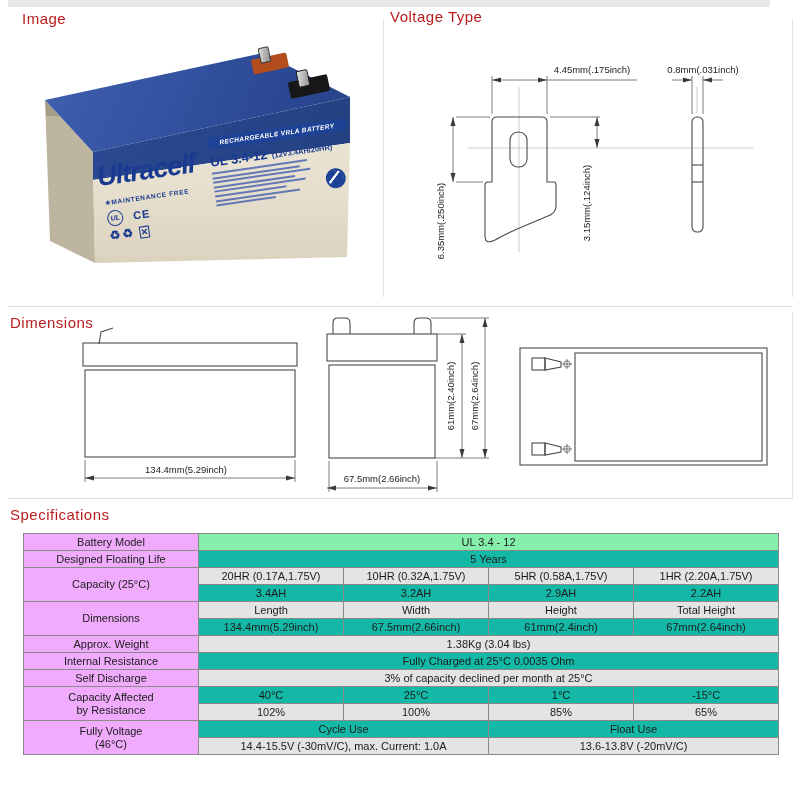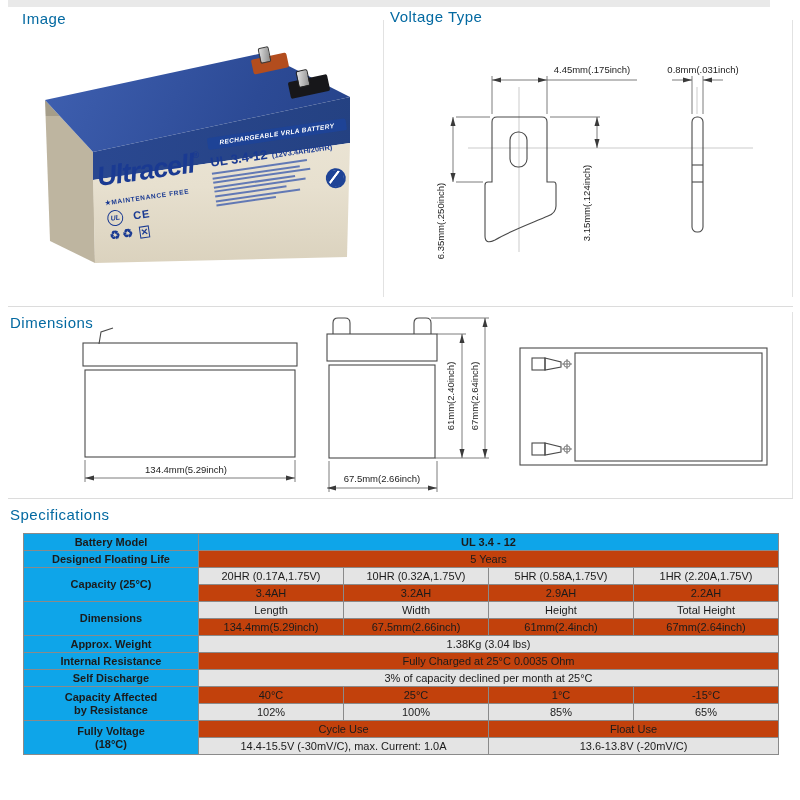--- a/index.html
+++ b/index.html
@@ -1,17 +1,17 @@
 <!DOCTYPE html>
 <html><head>
 <meta charset="utf-8">
 <style>
   * { margin:0; padding:0; box-sizing:border-box; }
   html,body { width:800px; height:800px; background:#fff; font-family:"Liberation Sans",sans-serif; position:relative; overflow:hidden; }
-  .sec-header { position:absolute; font-size:15px; color:#0369a1; letter-spacing:0.5px; }
+  .sec-header { position:absolute; font-size:15px; color:#b91c1c; letter-spacing:0.5px; }
   .topbar { position:absolute; left:8px; top:0; width:762px; height:7px; background:#e9e9e9; }
   .hline { position:absolute; height:1px; background:#dcdcdc; }
   .vline { position:absolute; width:1px; background:#e2e2e2; }
 
   
   .photo { position:absolute; left:40px; top:45px; width:330px; height:235px; }
   .face { position:absolute; left:0; top:0; width:100%; height:100%; }
   .top-face { clip-path:polygon(5px 55px,223px 8px,310px 52px,53px 107px);
               background:linear-gradient(115deg,#4061b2 0%,#2c4a95 55%,#213d80 100%); }
   .band-face { clip-path:polygon(53px 107px,310px 52px,310px 98px,53px 135px);
@@ -50,24 +50,24 @@
   svg { position:absolute; }
   svg .shape { stroke:#4a4a4a; stroke-width:1.1; fill:none; }
   svg .dim { stroke:#5a5a5a; stroke-width:0.8; fill:none; }
   svg .cl { stroke:#b5b5b5; stroke-width:0.7; fill:none; }
   svg .arr { fill:#3a3a3a; stroke:none; }
   svg text { font-family:"Liberation Sans",sans-serif; font-size:9.5px; fill:#222; }
 
   
   table.spec { position:absolute; left:23px; top:533px; width:755px; border-collapse:collapse; table-layout:fixed; font-size:11px; color:#1b1b1b; }
   table.spec td { border:1px solid #8a8a8a; height:17px; padding:0 4px; text-align:center; line-height:13px; overflow:hidden; white-space:nowrap; }
-  td.lbl { background:#0ea5e9; text-align:left; padding-left:6px;font-weight:bold; }
-  td.w { background:#c2410c; }
+  td.lbl { background:#f0abfc; text-align:left; padding-left:6px; }
+  td.w { background:#14b8a6; }
   td.g { background:#e4e4e4; }
-  td.bm { background:#0ea5e9; font-weight:700; }
+  td.bm { background:#86efac; font-weight:400; }
 </style>
 </head>
 <body>
 
 <div class="topbar"></div>
 
 <div class="sec-header" style="left:22px; top:10px;">Image</div>
 <div class="sec-header" style="left:390px; top:8px;">Voltage Type</div>
 <div class="sec-header" style="left:10px; top:314px;">Dimensions</div>
 <div class="sec-header" style="left:10px; top:506px;">Specifications</div>
@@ -274,21 +274,21 @@
   </tr>
   <tr>
     <td class="g">102%</td>
     <td class="g">100%</td>
     <td class="g">85%</td>
     <td class="g">65%</td>
   </tr>
   <tr>
     <td class="lbl" rowspan="2">
       <div>Fully Voltage</div>
-      <div>(18°C)</div>
+      <div>(46°C)</div>
     </td>
     <td class="w" colspan="2">Cycle Use</td>
     <td class="w" colspan="2">Float Use</td>
   </tr>
   <tr>
     <td class="g" colspan="2">14.4-15.5V (-30mV/C), max. Current: 1.0A</td>
     <td class="g" colspan="2">13.6-13.8V (-20mV/C)</td>
   </tr>
 </tbody>
   </table>

